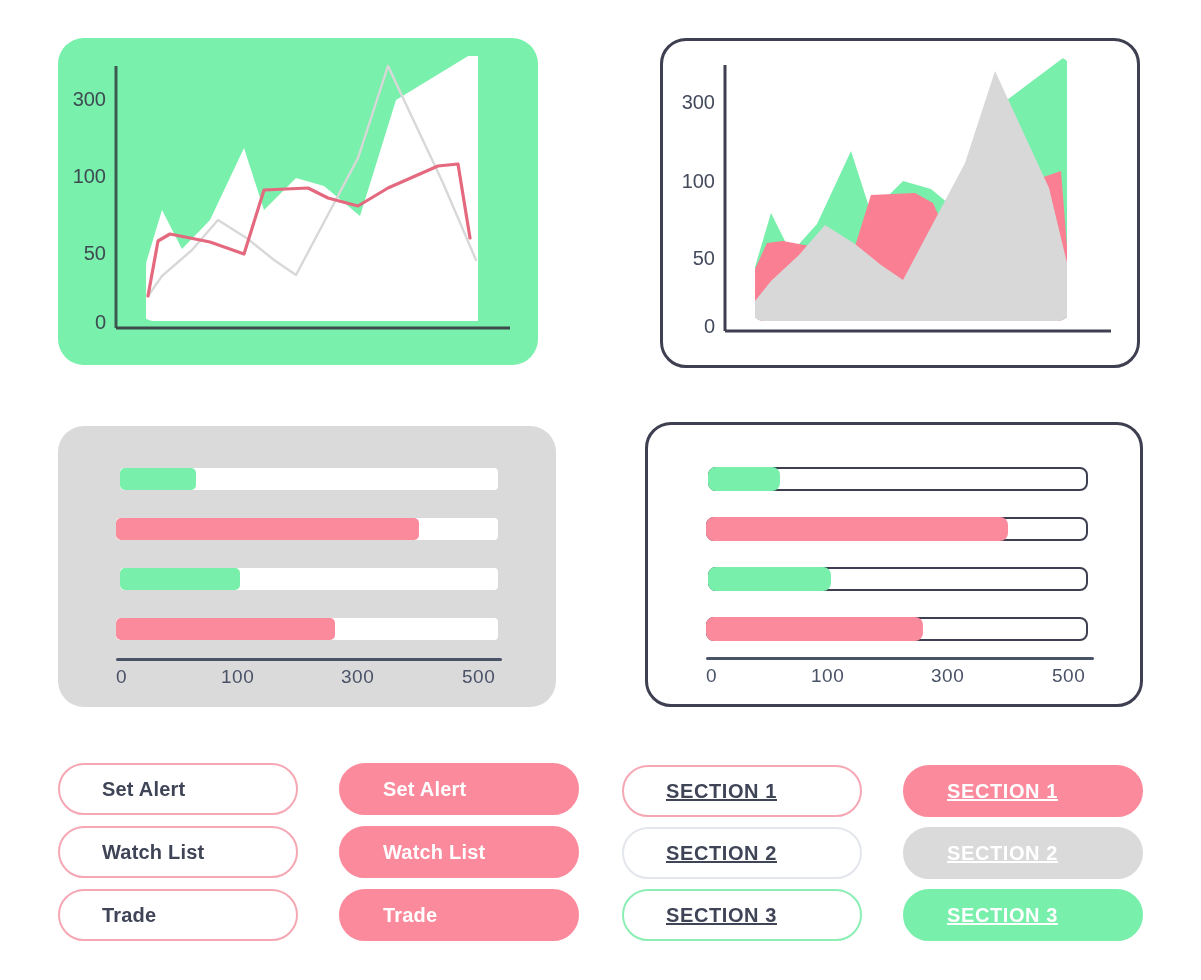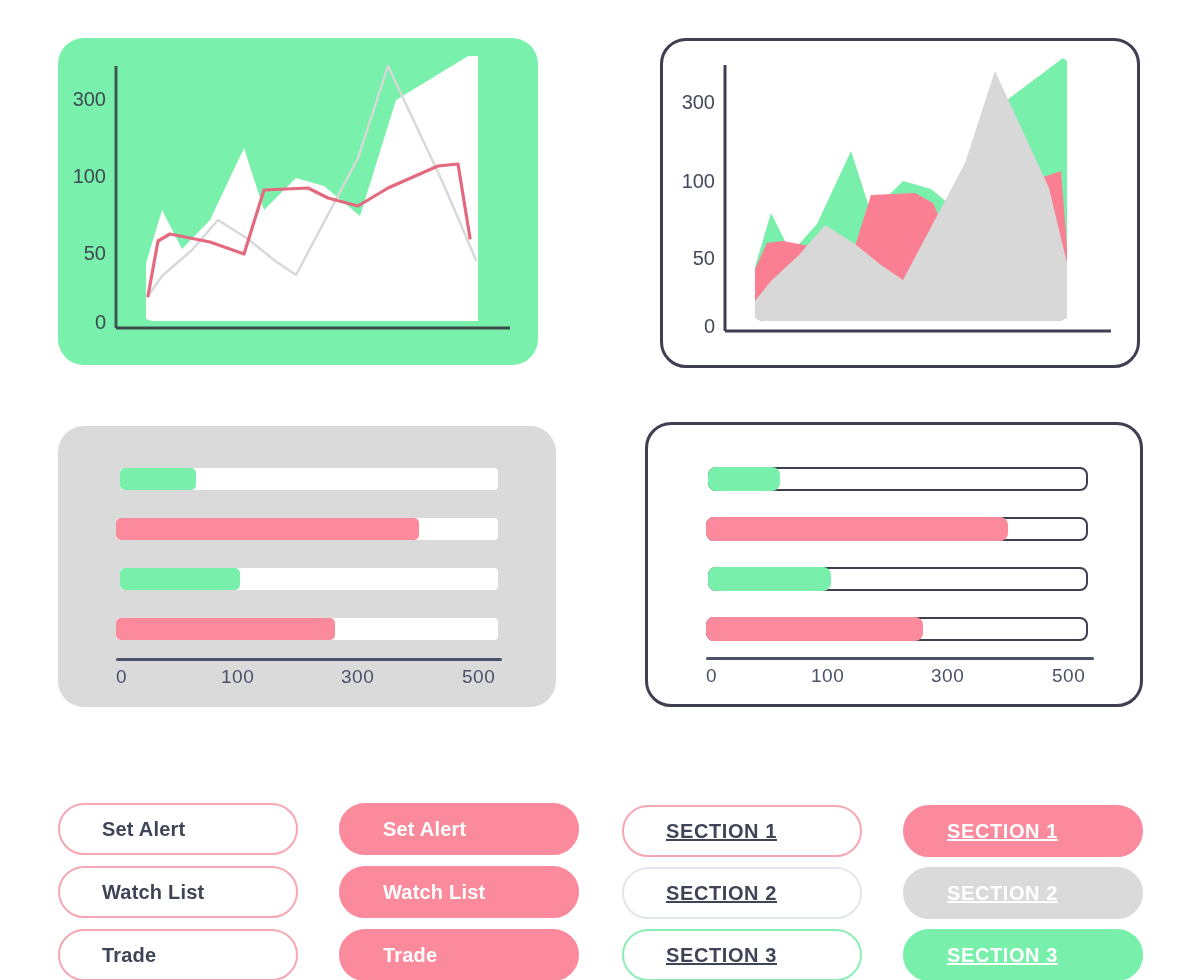--- a/index.html
+++ b/index.html
@@ -84,21 +84,20 @@
     align-items: center;
     height: 52px;
     border-radius: 26px;
     font-size: 20px;
     font-weight: bold;
     letter-spacing: 0.2px;
     padding-left: 42px;
     white-space: nowrap;
     cursor: pointer;
     user-select: none;
-    margin-top: 40px;
   }
   .btn-outline-pink {
     background: #ffffff;
     border: 2px solid #f5a8b4;
     color: #3f4557;
   }
   .btn-outline-gray {
     background: #ffffff;
     border: 2px solid #e3e6ec;
     color: #3f4557;

